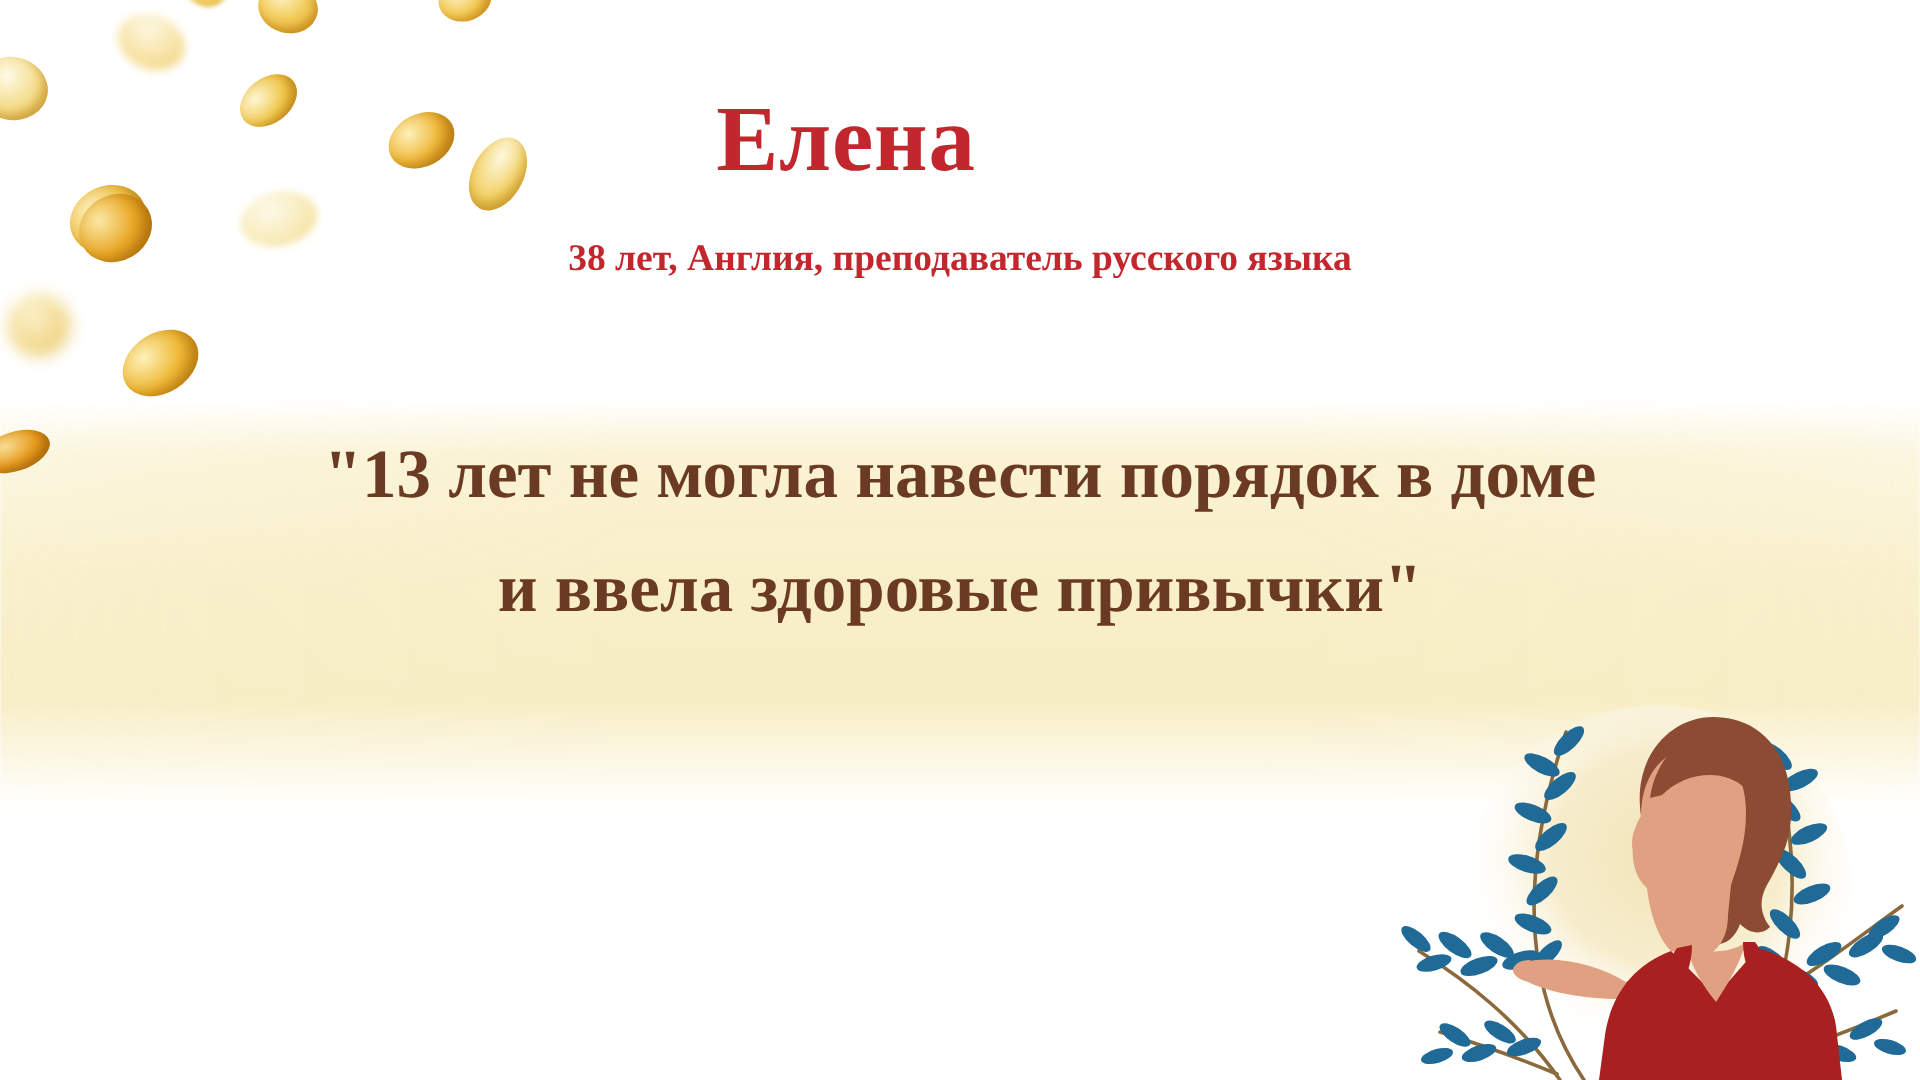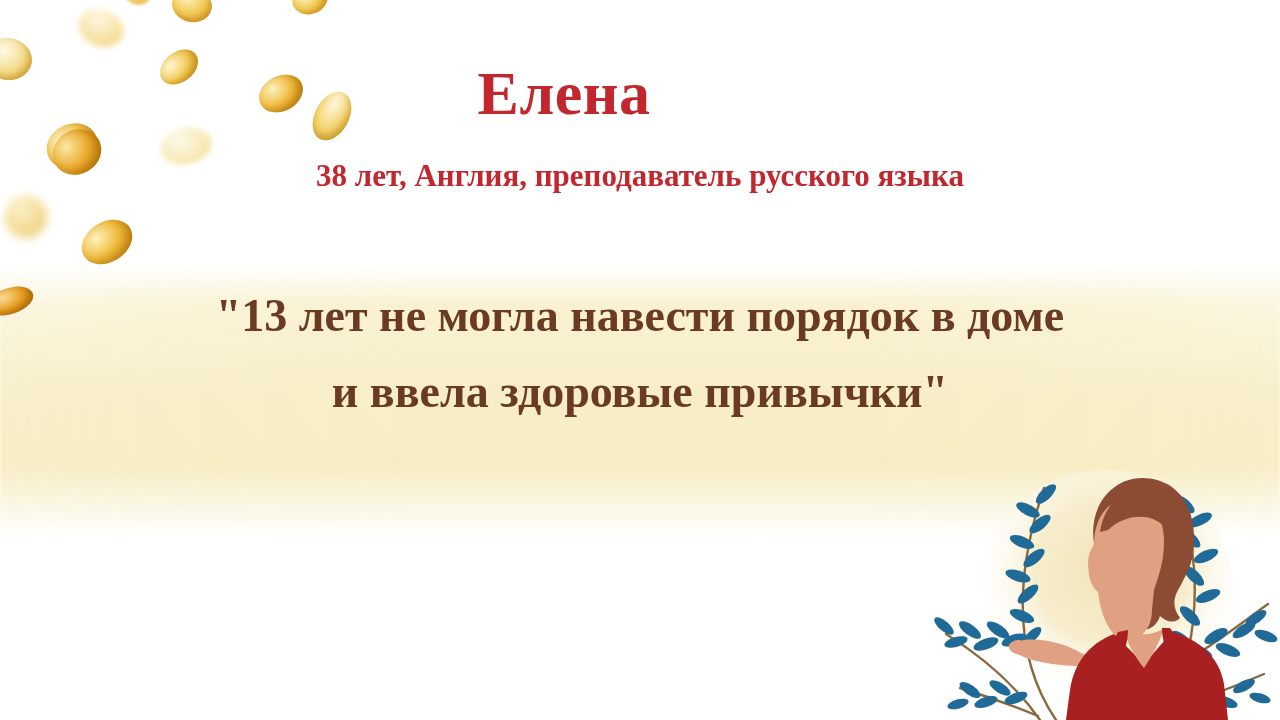--- a/index.html
+++ b/index.html
@@ -57,21 +57,21 @@
     font-weight: bold;
     color: #c1272d;
     letter-spacing: 0.5px;
     line-height: 1;
   }
   .subtitle {
     position: absolute;
     left: 0; top: 160px;
     width: 1280px;
     text-align: center;
-    font-size: 31px;
+    font-size: 25px;
     font-weight: bold;
     color: #c1272d;
     line-height: 1;
   }
 
   
   .quote {
     position: absolute;
     left: 0; top: 278px;
     width: 1280px;

